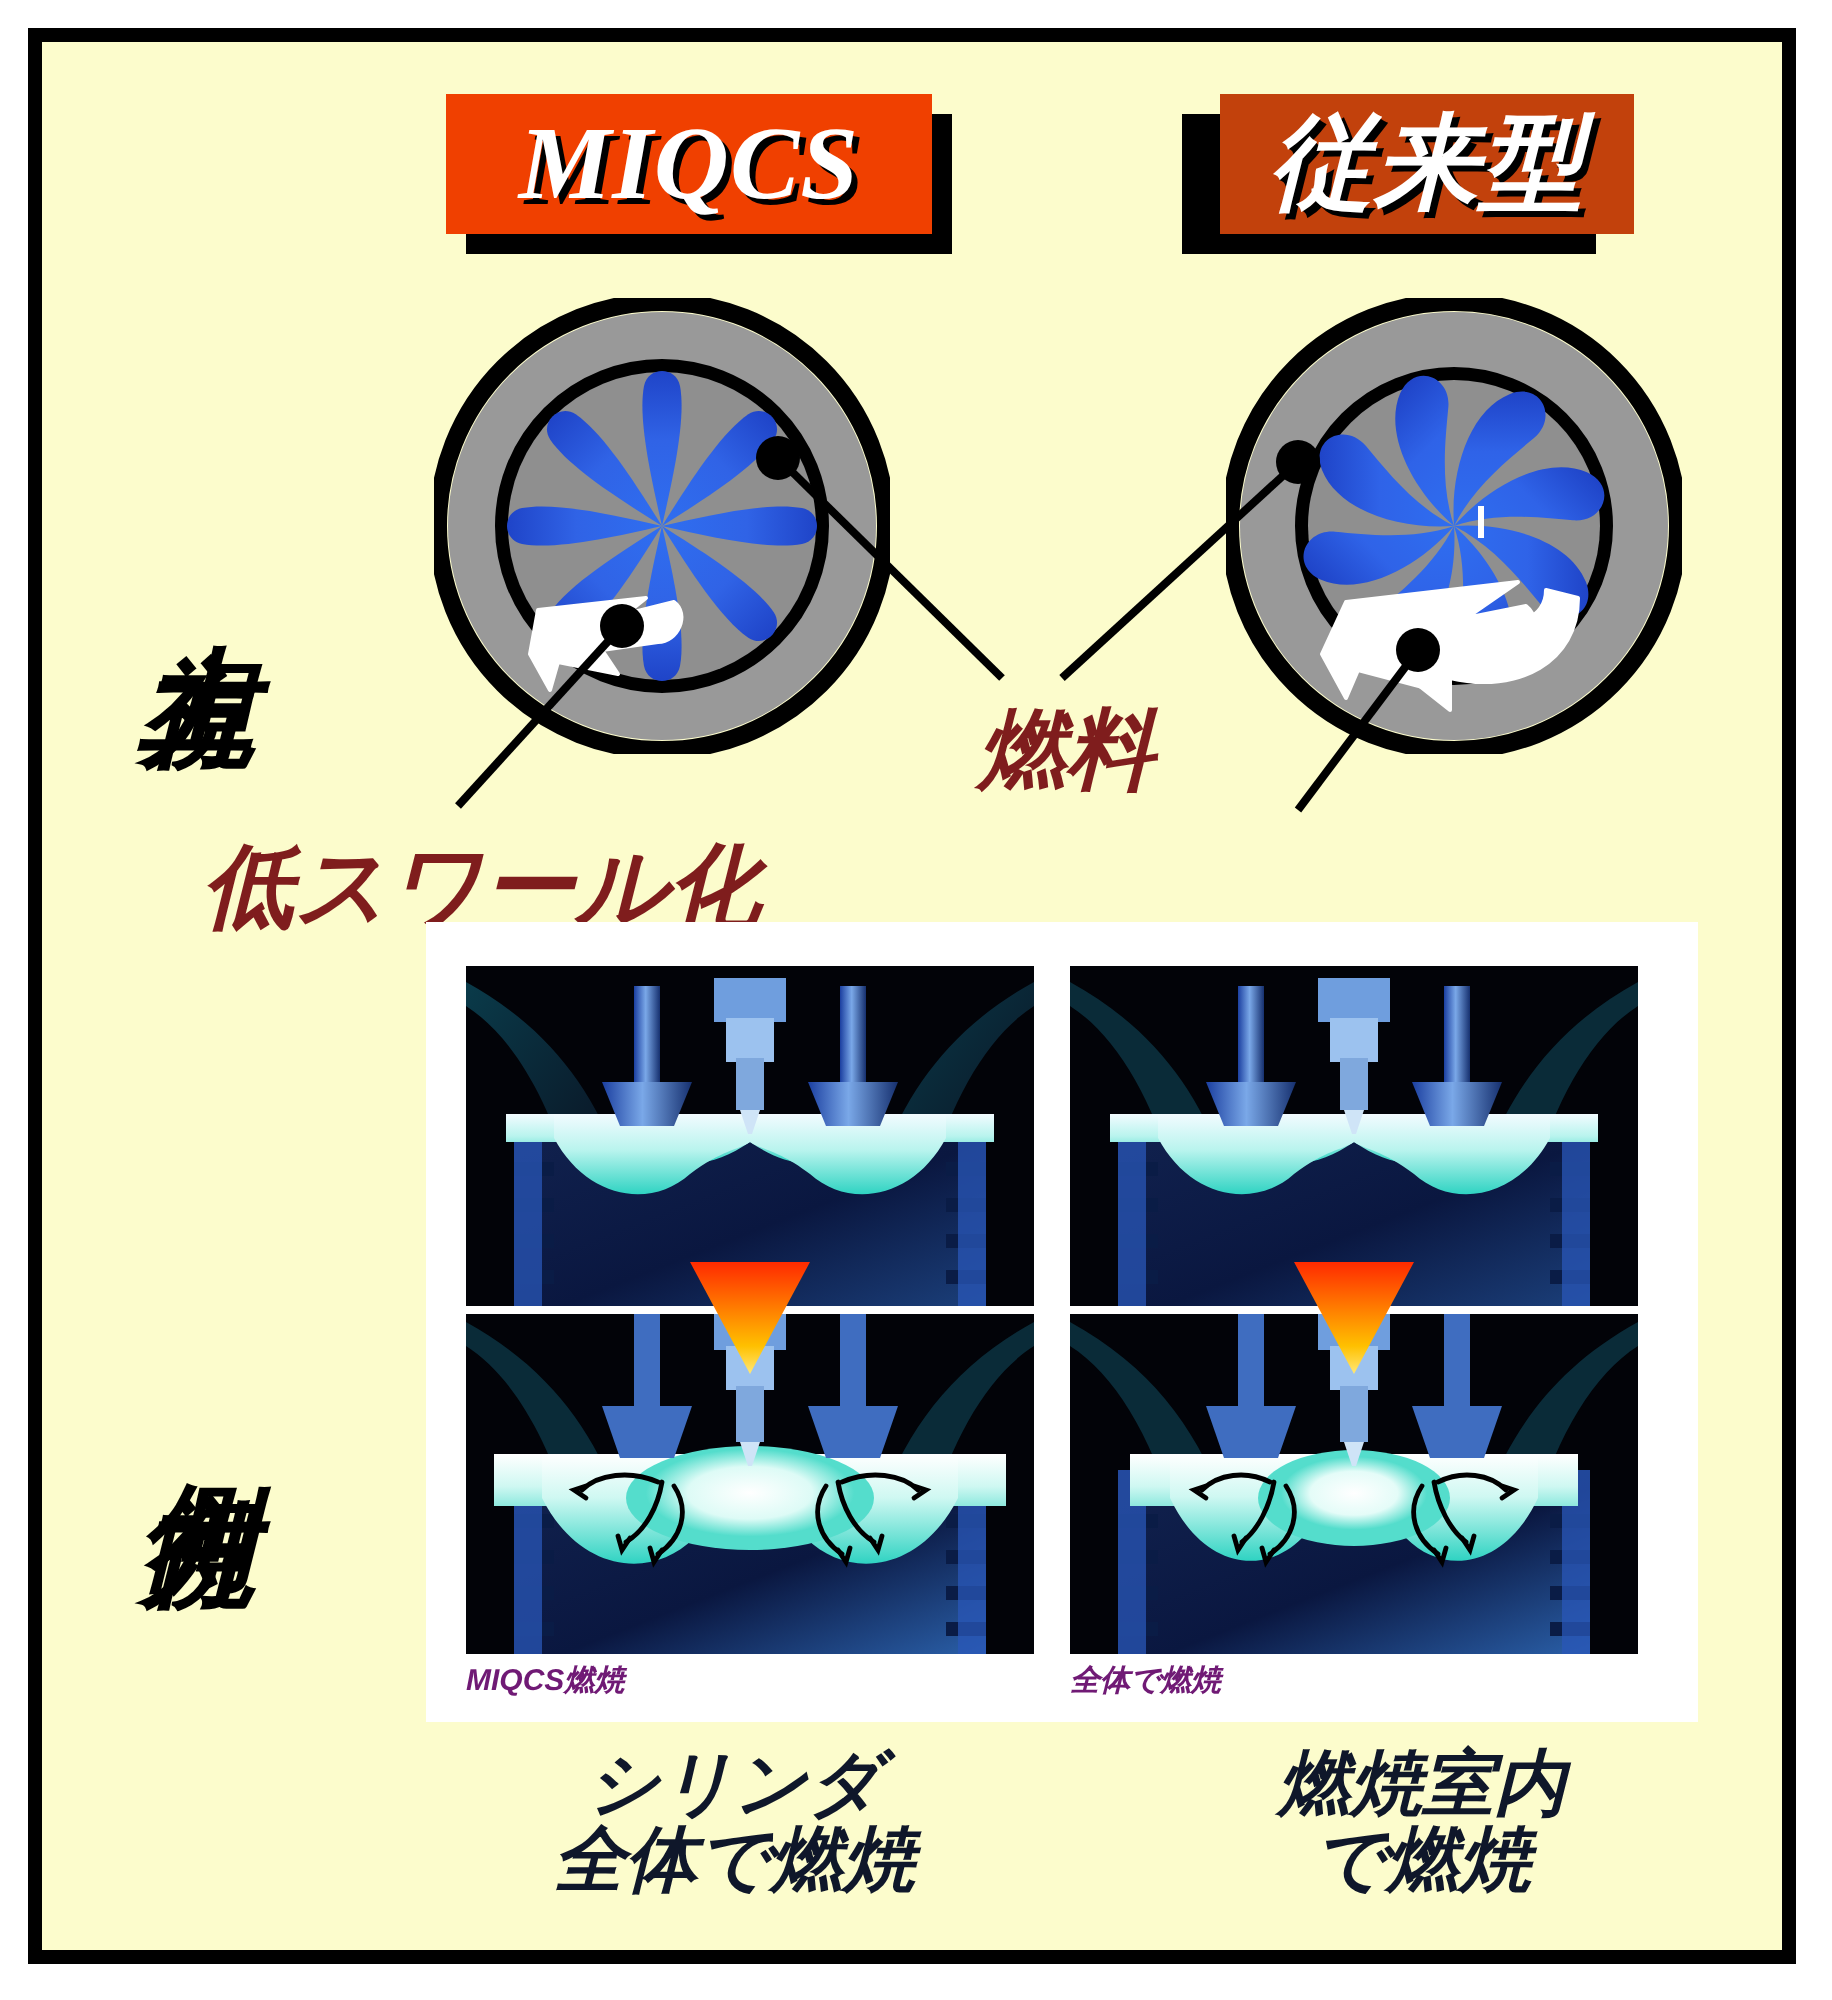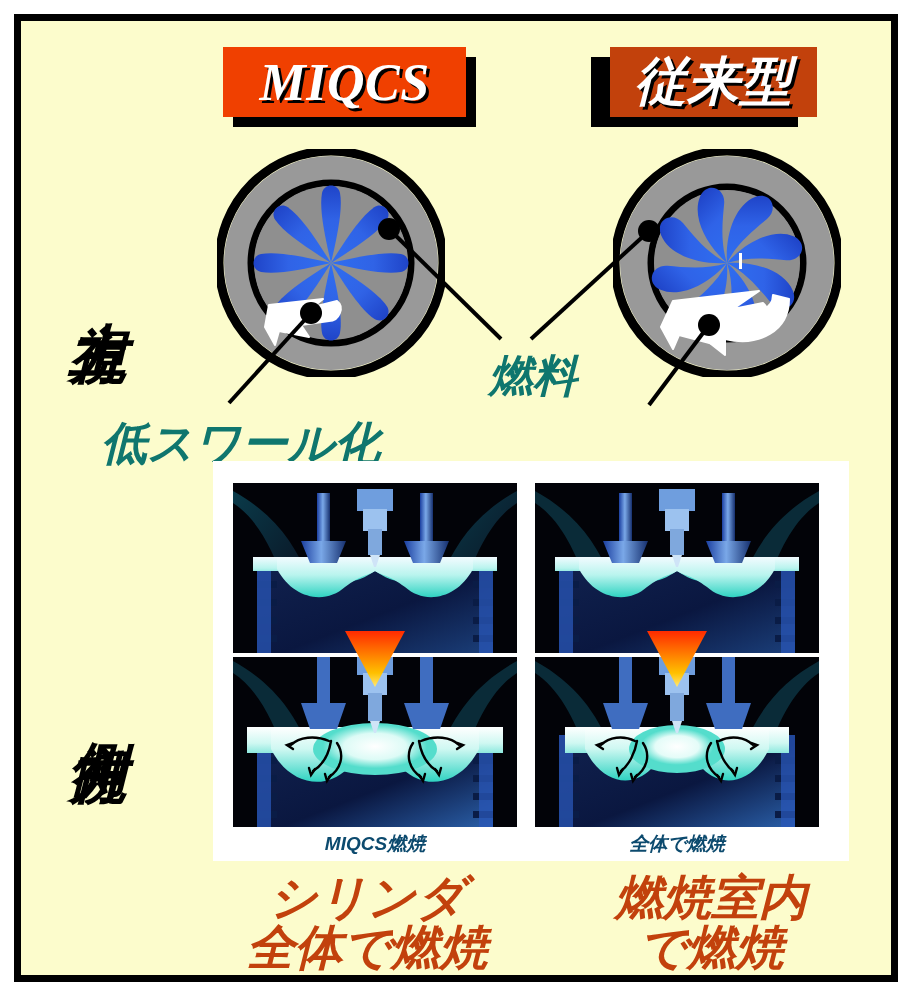--- a/index.html
+++ b/index.html
@@ -38,44 +38,44 @@
   
   .circwrap{position:absolute;width:228px;height:228px;}
   #circ-left{left:196px;top:128px;}
   #circ-right{left:592px;top:128px;}
 
   
   #callout-svg{position:absolute;left:0;top:0;width:884px;height:968px;
                pointer-events:none;}
 
   
-  .lbl{position:absolute;color:#0f766e;font-weight:bold;white-space:nowrap;}
+  .lbl{position:absolute;color:#7f1d1d;font-weight:bold;white-space:nowrap;}
   #lbl-fuel{left:447px;top:333px;font-size:44px;line-height:0.98;
             text-align:center;width:130px;white-space:normal;}
   #lbl-low{left:80px;top:392px;font-size:46px;}
   #lbl-high{left:600px;top:392px;font-size:50px;}
 
   
   #panel{position:absolute;left:192px;top:440px;width:636px;height:400px;
          background:#ffffff;}
   .cfd{position:absolute;overflow:hidden;background:#000;}
   #cfd-a{left:20px;top:22px;width:284px;height:170px;}
   #cfd-b{left:20px;top:196px;width:284px;height:170px;}
   #cfd-c{left:322px;top:22px;width:284px;height:170px;}
   #cfd-d{left:322px;top:196px;width:284px;height:170px;}
-  .cfdcap{position:absolute;color:#0c4a6e;font-size:19px;font-weight:bold;
-          text-align:center;}
+  .cfdcap{position:absolute;color:#701a75;font-size:15px;font-weight:bold;
+          }
   #cap-cfd-left{left:20px;top:370px;width:284px;}
   #cap-cfd-right{left:322px;top:370px;width:284px;}
 
   
   .flame{position:absolute;left:50%;transform:translateX(-50%);}
 
   
-  .bcap{position:absolute;color:#c2410c;font-weight:bold;font-size:48px;
+  .bcap{position:absolute;color:#0f172a;font-weight:bold;font-size:36px;
         line-height:1.05;text-align:center;}
   #bcap-left{left:196px;top:852px;width:300px;}
   #bcap-right{left:540px;top:852px;width:300px;}
 </style>
 </head>
 <body>
 
 <div id="root">
   <div class="poster">
 

